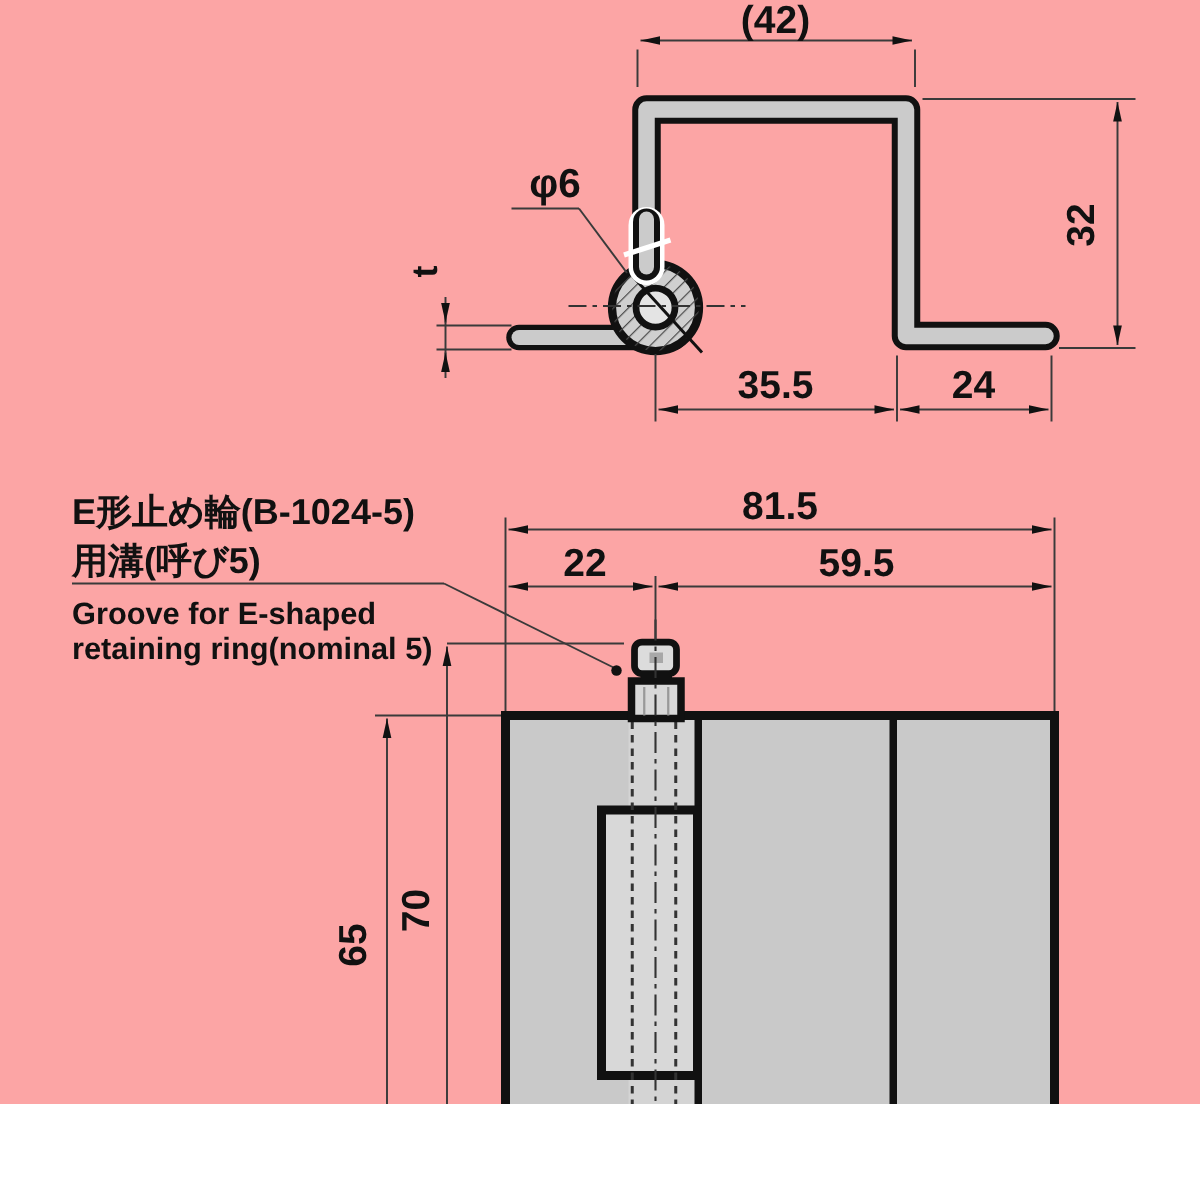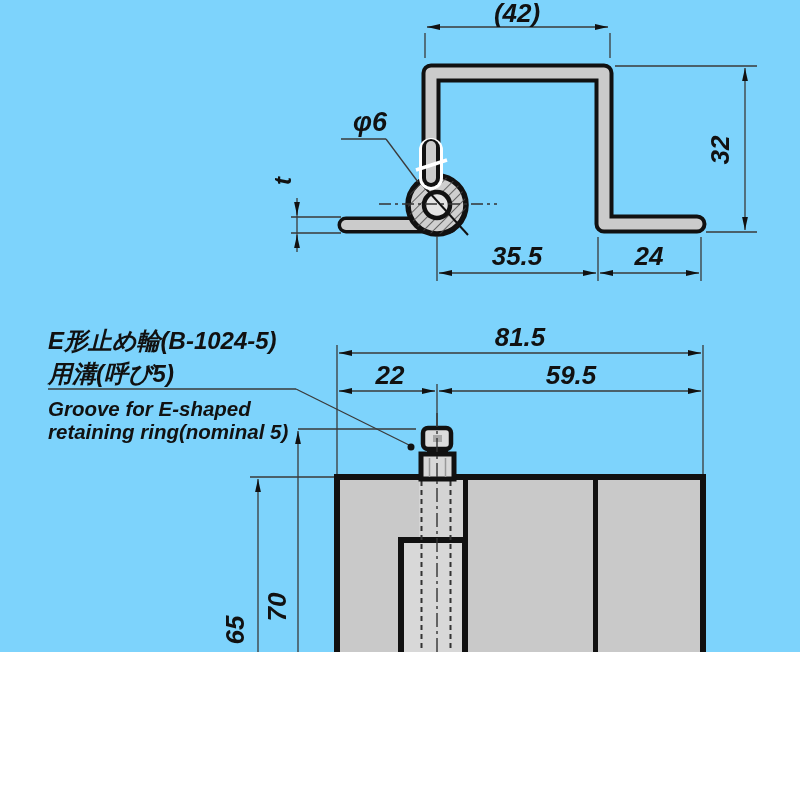--- a/index.html
+++ b/index.html
@@ -1,21 +1,20 @@
 <!DOCTYPE html>
 <html><head>
 <meta charset="utf-8">
 <style>
   html, body { margin: 0; padding: 0; background: #ffffff; }
   #canvas {
     position: relative;
-    width: 800px; height: 652px;
-    background: #7dd3fc;
+    width: 800px; height: 736px;
+    background: #fca5a5;
     font-family: "Liberation Sans", sans-serif;
-    font-style: italic;
   }
   svg { display: block; }
   .dim-text {
     font-family: "Liberation Sans", sans-serif;
     font-weight: bold;
     font-size: 26px;
     fill: #111111;
   }
   .dim-text-sm {
     font-family: "Liberation Sans", sans-serif;

